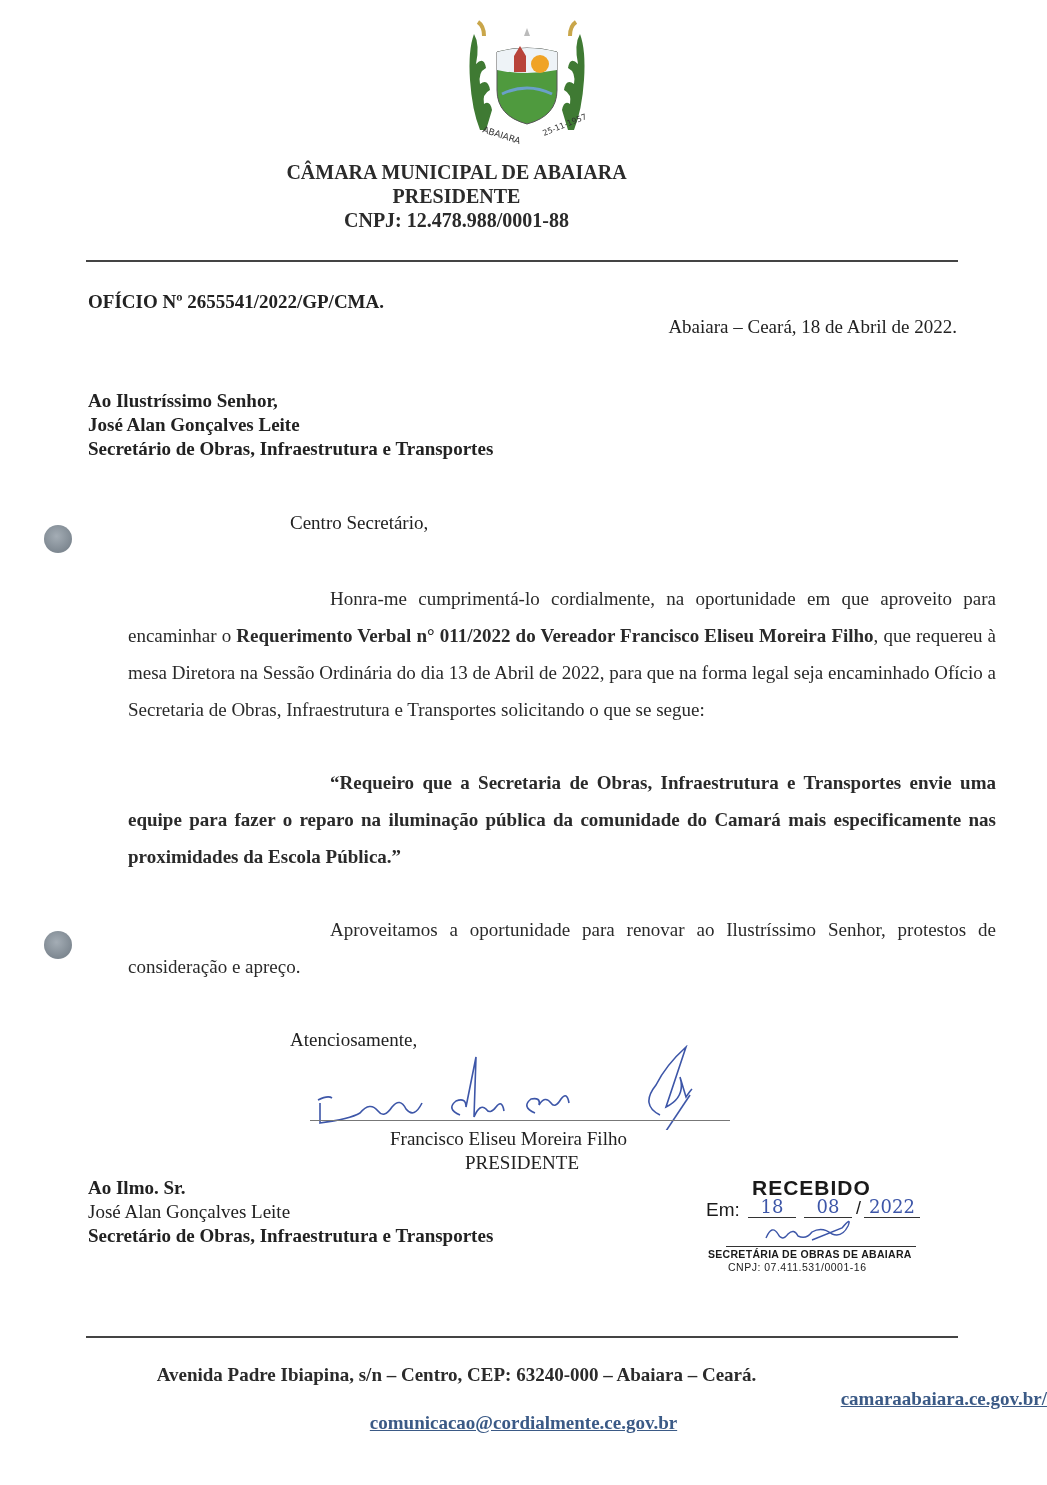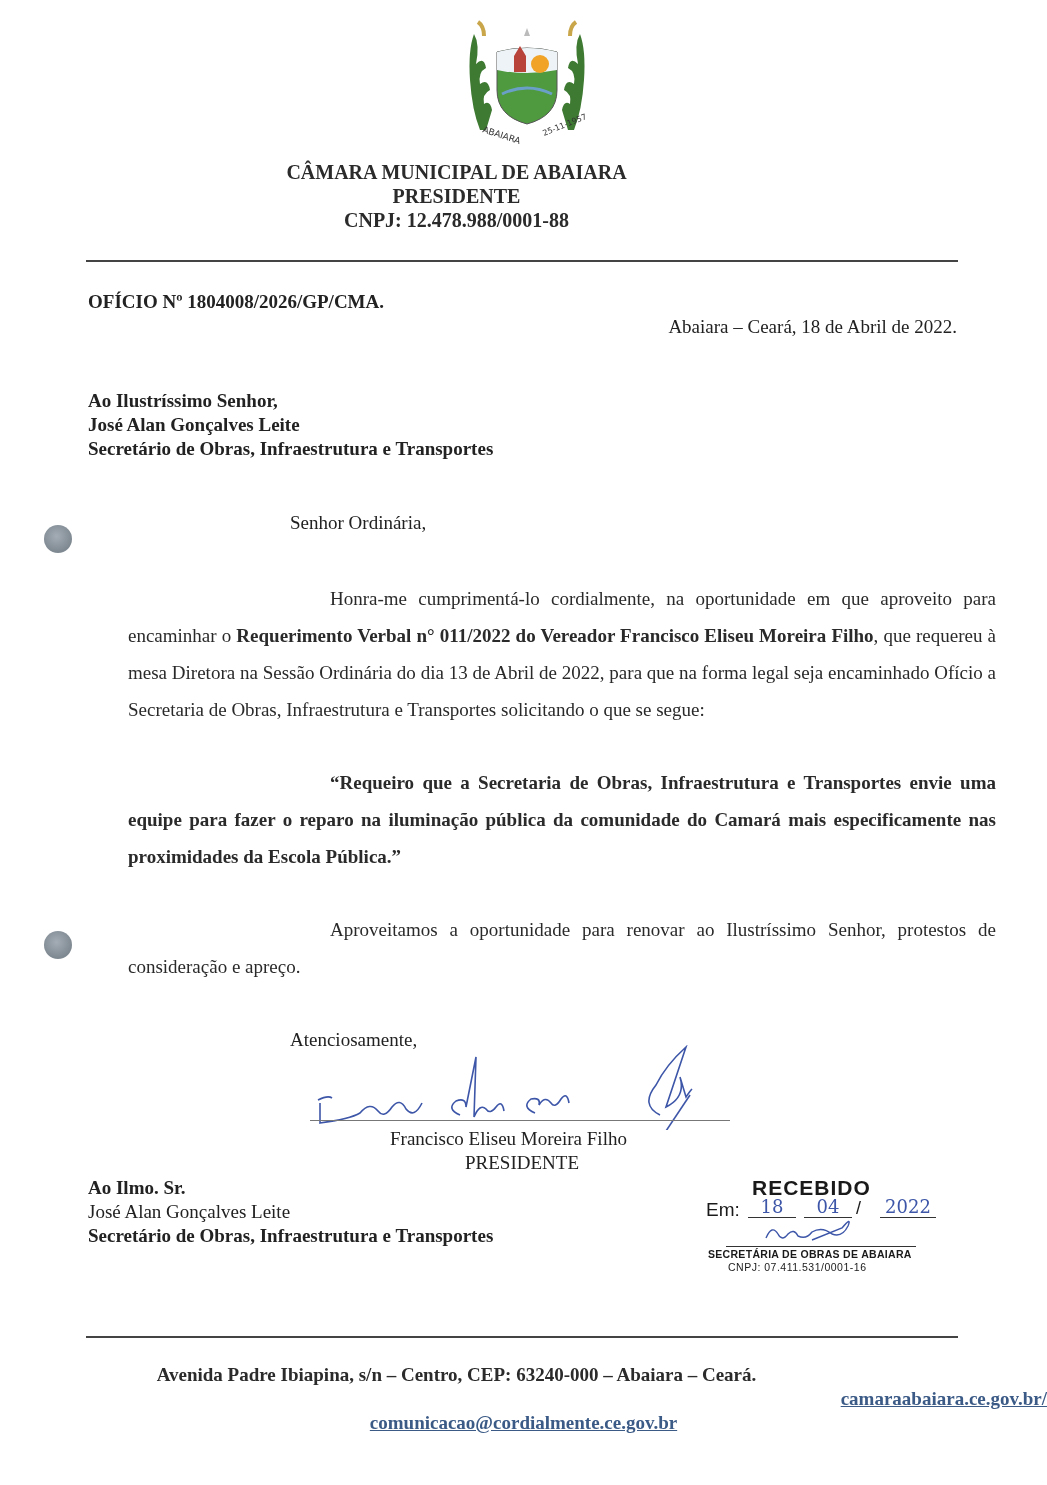--- a/index.html
+++ b/index.html
@@ -44,31 +44,31 @@
     <text x="92" y="122" font-size="8" font-family="DejaVu Sans, sans-serif" fill="#333" transform="rotate(-22 92 122)">25-11-1957</text>
   </svg>
 </div>
 
 <div class="abs hdr" style="top:160px;">CÂMARA MUNICIPAL DE ABAIARA</div>
 <div class="abs hdr" style="top:184px;">PRESIDENTE</div>
 <div class="abs hdr" style="top:208px;">CNPJ: 12.478.988/0001-88</div>
 
 <div class="abs rule" style="top:260px;"></div>
 
-<div class="abs t19 bold" style="left:88px; top:290px;">OFÍCIO Nº 1804008/2026/GP/CMA.</div>
+<div class="abs t19 bold" style="left:88px; top:290px;">OFÍCIO Nº 2655541/2022/GP/CMA.</div>
 <div class="abs t19" style="right:90px; top:315px;">Abaiara – Ceará, 18 de Abril de 2022.</div>
 
 <div class="abs t19 bold" style="left:88px; top:389px;">Ao Ilustríssimo Senhor,</div>
 <div class="abs t19 bold" style="left:88px; top:413px;">José Alan Gonçalves Leite</div>
 <div class="abs t19 bold" style="left:88px; top:437px;">Secretário de Obras, Infraestrutura e Transportes</div>
 
 <div class="abs hole" style="left:44px; top:525px;"></div>
 <div class="abs hole" style="left:44px; top:931px;"></div>
 
-<div class="abs t19" style="left:290px; top:511px;">Senhor Ordinária,</div>
+<div class="abs t19" style="left:290px; top:511px;">Centro Secretário,</div>
 
 <div class="abs para indent" style="top:580px;">
   <span>Honra-me cumprimentá-lo cordialmente, na oportunidade em que aproveito para encaminhar o </span><span class="bold">Requerimento Verbal n° 011/2022 do Vereador Francisco Eliseu Moreira Filho</span><span>, que requereu à mesa Diretora na Sessão Ordinária do dia 13 de Abril de 2022, para que na forma legal seja encaminhado Ofício a Secretaria de Obras, Infraestrutura e Transportes solicitando o que se segue:</span>
 </div>
 
 <div class="abs para indent bold" style="top:764px;">“Requeiro que a Secretaria de Obras, Infraestrutura e Transportes envie uma equipe para fazer o reparo na iluminação pública da comunidade do Camará mais especificamente nas proximidades da Escola Pública.”</div>
 
 <div class="abs para indent" style="top:911px;">Aproveitamos a oportunidade para renovar ao Ilustríssimo Senhor, protestos de consideração e apreço.</div>
 
 <div class="abs t19" style="left:290px; top:1028px;">Atenciosamente,</div>
@@ -89,23 +89,23 @@
 <div class="abs t19" style="left:465px; top:1151px;">PRESIDENTE</div>
 
 <div class="abs t19 bold" style="left:88px; top:1176px;">Ao Ilmo. Sr.</div>
 <div class="abs t19" style="left:88px; top:1200px;">José Alan Gonçalves Leite</div>
 <div class="abs t19 bold" style="left:88px; top:1224px;">Secretário de Obras, Infraestrutura e Transportes</div>
 
 <div class="abs stamp" style="left:700px; top:1176px; width:260px; height:100px;">
   <div class="abs" style="left:52px; top:0; font-size:21px; font-weight:bold; letter-spacing:1px;">RECEBIDO</div>
   <div class="abs" style="left:6px; top:15px; font-size:19px;margin-top:8px;">Em:</div>
   <div class="abs hand" style="left:48px; top:20px; font-size:18px; width:48px; text-align:center; border-bottom:1px solid #333;">18</div>
-  <div class="abs hand" style="left:104px; top:20px; font-size:18px; width:48px; text-align:center; border-bottom:1px solid #333;">04</div>
+  <div class="abs hand" style="left:104px; top:20px; font-size:18px; width:48px; text-align:center; border-bottom:1px solid #333;">08</div>
   <div class="abs" style="left:156px; top:22px; font-size:18px;">/</div>
-  <div class="abs hand" style="left:180px; top:20px; font-size:18px; width:56px; text-align:center; border-bottom:1px solid #333;">2022</div>
+  <div class="abs hand" style="left:164px; top:20px; font-size:18px; width:56px; text-align:center; border-bottom:1px solid #333;">2022</div>
   <div class="abs" style="left:26px; top:44px; width:190px; height:26px; border-bottom:1px solid #333;">
     <svg width="190" height="26" viewBox="0 0 190 26">
         <path d="M40 18 q6 -14 12 -4 q4 8 10 0 q6 -6 10 2 q8 4 14 -4 q10 -6 20 2 q10 4 16 -8 q4 -10 -6 2 l-30 12" fill="none" stroke="#3d56a8" stroke-width="1.4"></path>
       </svg>
   </div>
   <div class="abs" style="left:8px; top:72px; font-size:10.5px; font-weight:bold; letter-spacing:0.3px;">SECRETÁRIA DE OBRAS DE ABAIARA</div>
   <div class="abs" style="left:28px; top:85px; font-size:10.5px; letter-spacing:0.5px;">CNPJ: 07.411.531/0001-16</div>
 </div>
 
 <div class="abs rule" style="top:1336px;"></div>

